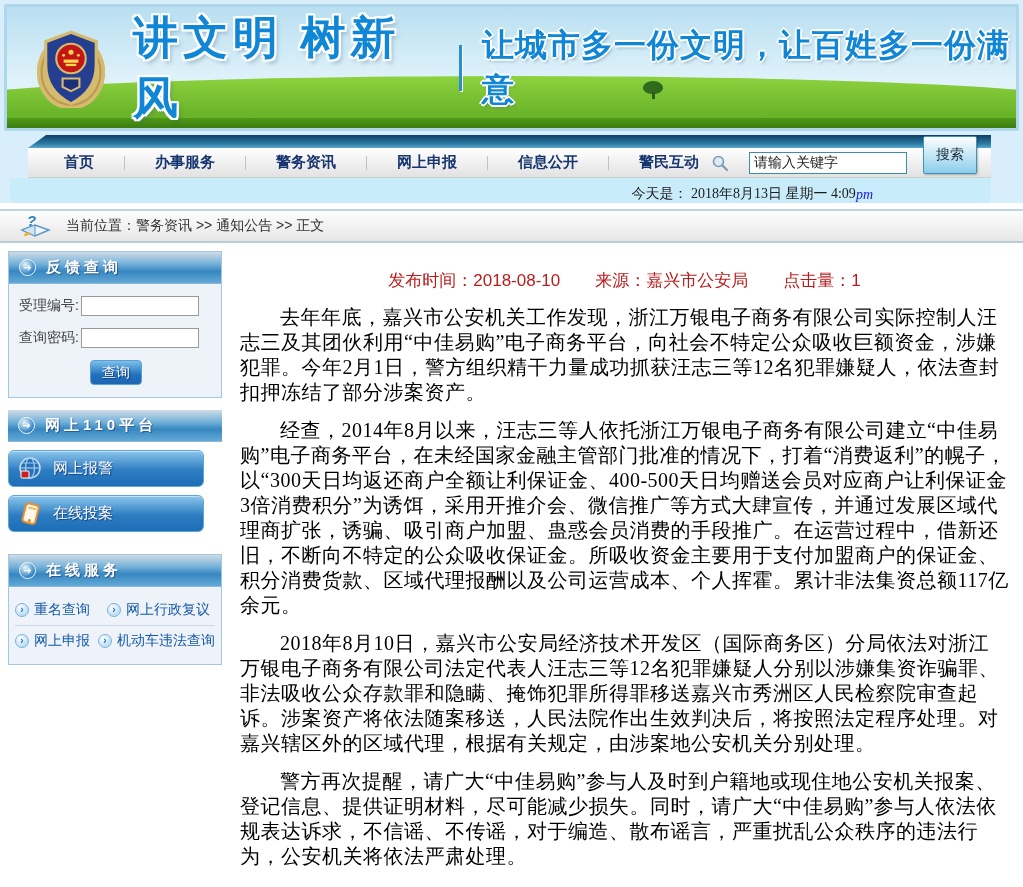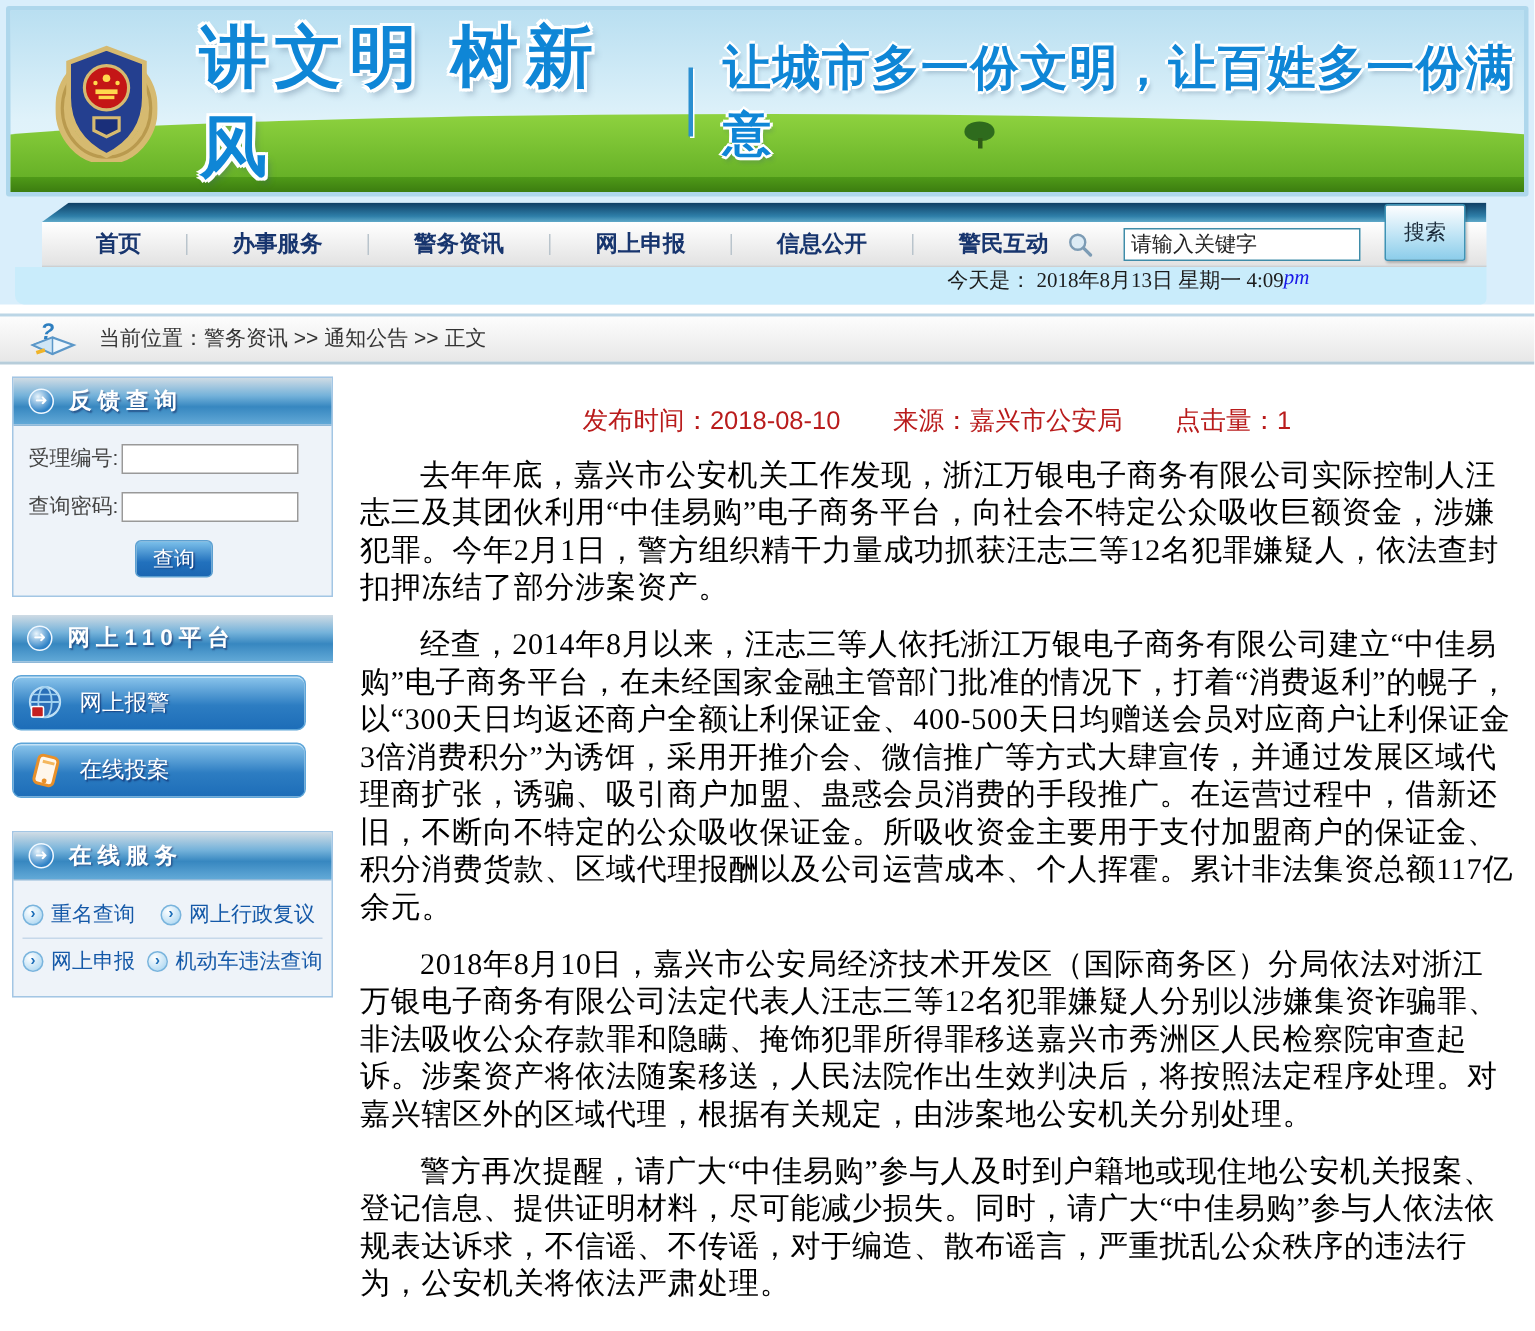--- a/index.html
+++ b/index.html
@@ -22,21 +22,21 @@
     text-shadow:-2px 0 #fff,2px 0 #fff,0 -2px #fff,0 2px #fff,-1px -1px #fff,1px 1px #fff,2px 3px 3px rgba(60,90,120,.3); }
 
   .teal-bar { height:13px; margin:4px 28px 0 24px; background:linear-gradient(#0e3d63,#2e7ea8 70%,#5fa9c9); clip-path:polygon(18px 0,100% 0,100% 100%,0 100%); }
   .nav-row { display:flex; align-items:center; height:30px; margin:0 28px 0 24px; background:linear-gradient(#ffffff,#e2e2e2); border-bottom:1px solid #cfcfcf; padding-left:36px; }
   .nav-item { font-size:15px; font-weight:bold; color:#17356e; cursor:pointer; white-space:nowrap; }
   .nav-sep { width:1px; height:14px; background:#b9c4cc; margin:0 30px; }
   .nav-search { margin-left:auto; display:flex; align-items:center; padding-right:14px; }
   .search-input { width:158px; height:22px; border:1px solid #3f8ca8; font-size:14px; padding:0 4px; color:#222; background:#fff; margin-left:20px; }
   .search-btn { width:54px; height:38px; margin-left:16px; position:relative; top:-8px; font-size:14px; color:#1b2b3a;
     background:linear-gradient(#fefeff,#bfe4f5 55%,#8ccdea); border:1px solid #3f93b5; border-radius:2px; cursor:pointer; box-shadow:1px 1px 2px rgba(0,0,0,.25); }
-  .date-row { height:25px; margin:0 28px 0 6px; background:#c9ecfb; display:flex; align-items:flex-start; justify-content:flex-end; padding-right:118px; border-radius:0 0 4px 6px; }
+  .date-row { height:25px; margin:0 28px 0 6px; background:#c9ecfb; display:flex; align-items:flex-end; justify-content:flex-end; padding-right:118px; border-radius:0 0 4px 6px; }
   .date-row .txt { font-size:14px; color:#1c1c1c; font-family:"Liberation Serif","DejaVu Serif",serif; }
   .date-row .ampm { font-size:14px; color:#1717e8; font-style:italic; font-family:"Liberation Serif","DejaVu Serif",serif; }
 
   
   .breadcrumb { margin-top:6px; height:34px; border-top:2px solid #bcd6e6; border-bottom:2px solid #b7cdda; background:linear-gradient(#fdfdfd,#e7e7e7); display:flex; align-items:center; padding-left:18px; }
   .crumb-icon { width:34px; height:26px; margin-right:14px; }
   .crumb-text { font-size:14px; color:#333; }
 
   
   .content { display:flex; padding:8px 8px 0 8px; gap:14px; }

